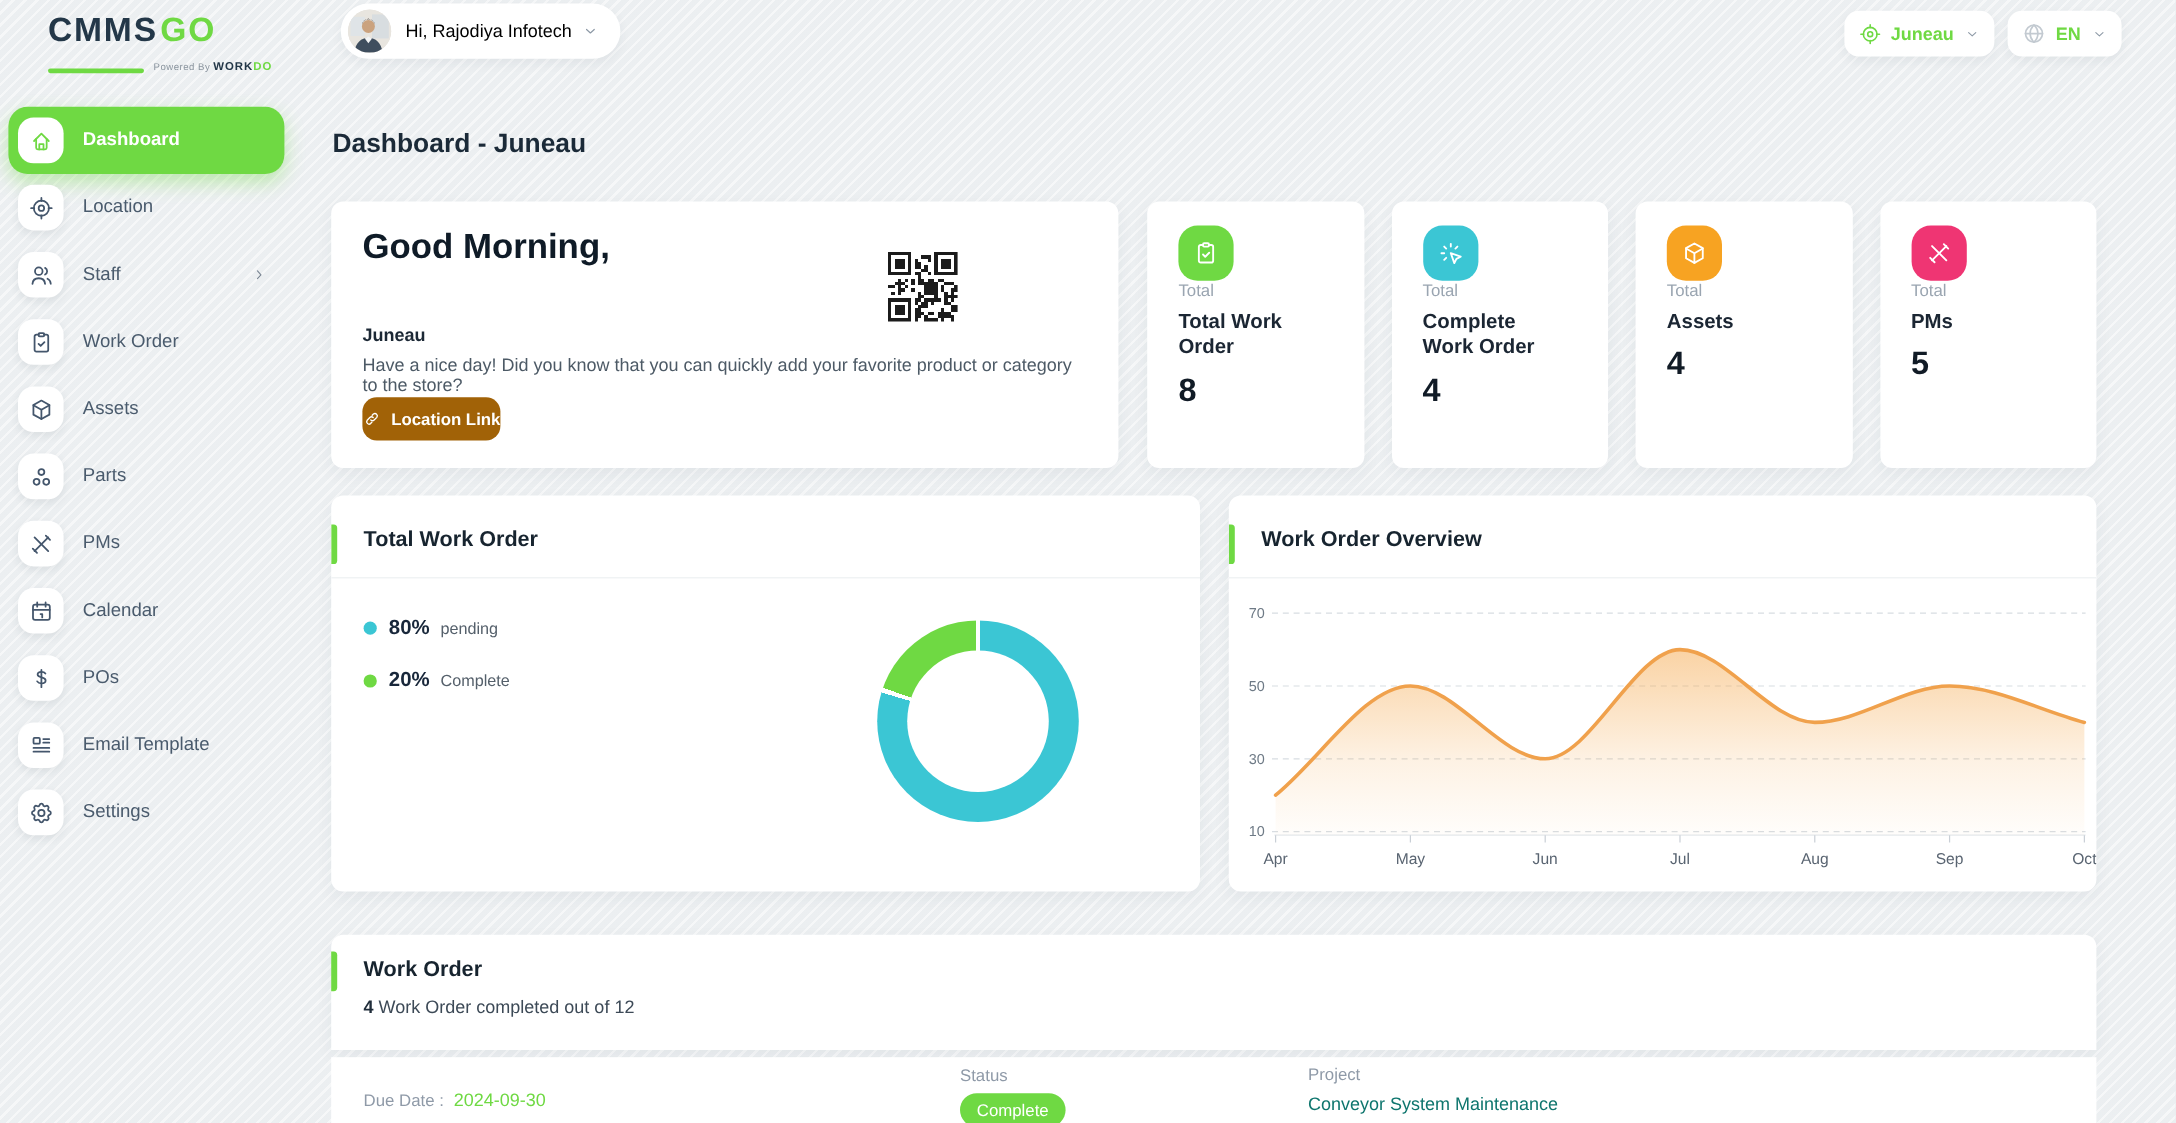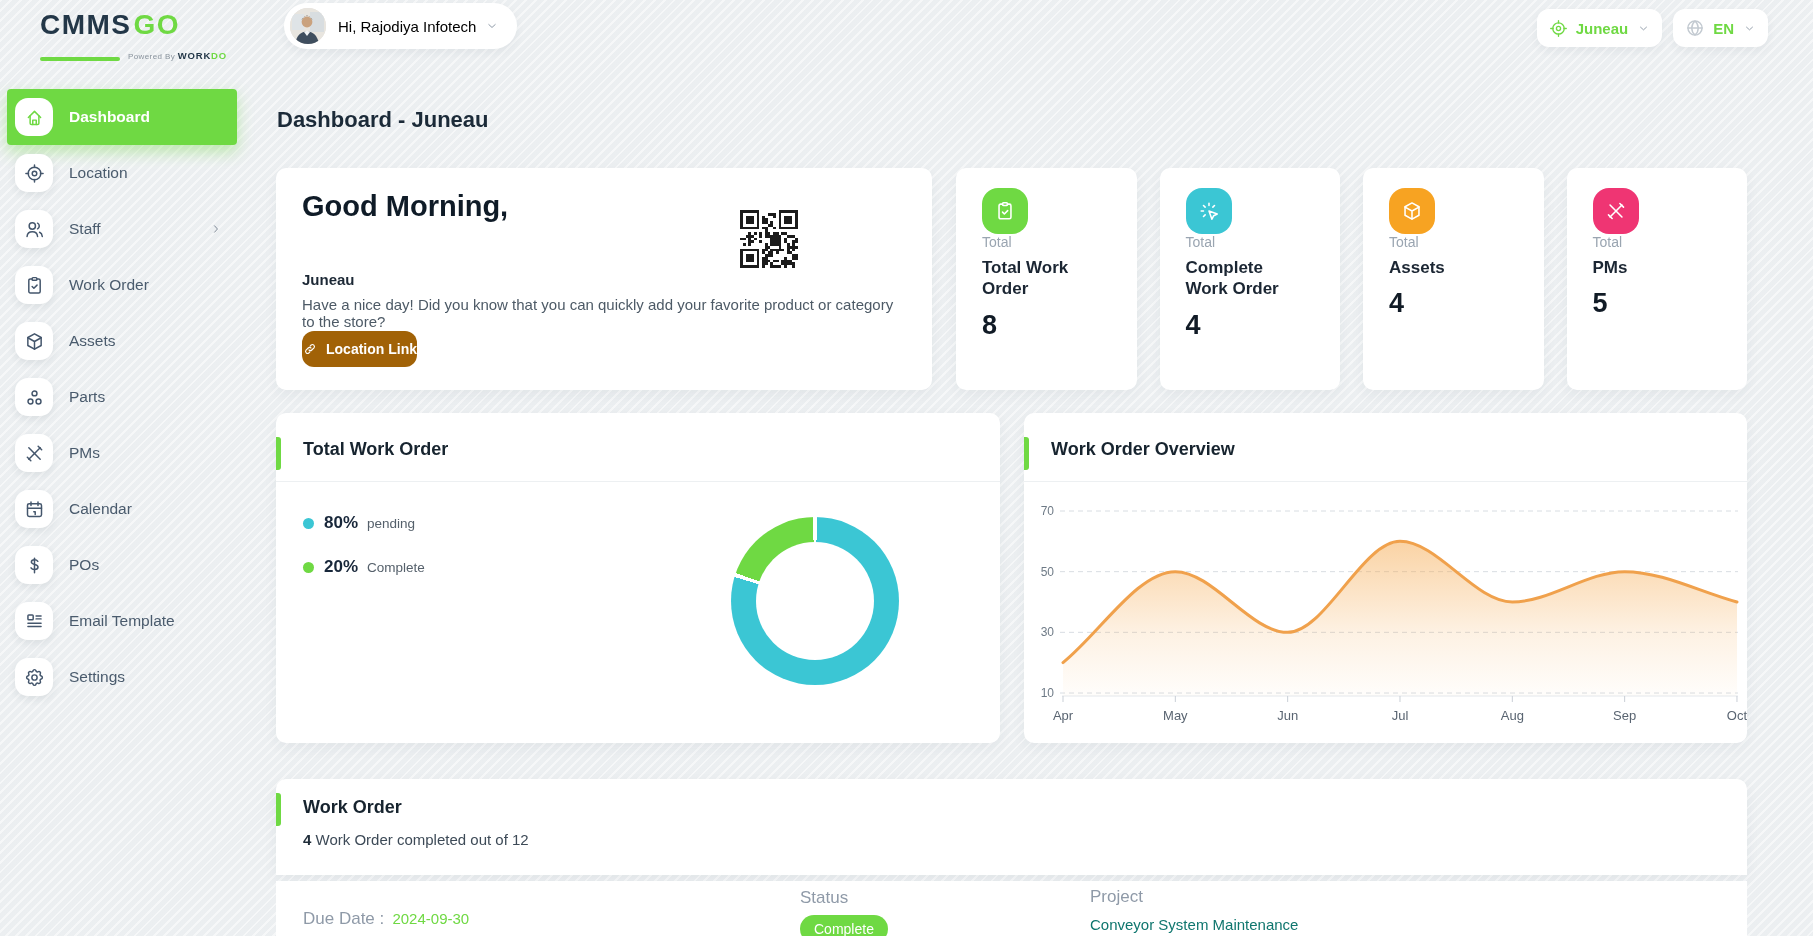--- a/index.html
+++ b/index.html
@@ -31,21 +31,21 @@
   .header-right{position:absolute;right:45px;top:9px;display:flex;gap:11px}
   .pill{display:flex;align-items:center;height:38px;background:#fff;border:none;border-radius:12px;
      padding:0 12px;cursor:pointer;box-shadow:0 4px 10px rgba(35,54,72,.06);font-family:inherit}
   .pill .p-label{font-size:15px;font-weight:600;color:#6fd943;margin-left:8px}
   .pill .t-green{color:#6fd943}
   .pill .t-gray{color:#c3cad1}
 
   
   .sidebar{position:absolute;left:0;top:89px;width:237px}
   .nav-item{position:relative;display:flex;align-items:center;height:56px;width:222px;margin-left:7px;
-     border-radius:4px;padding-left:8px;cursor:pointer}
+     border-radius:16px;padding-left:8px;cursor:pointer}
   .nav-ic{width:38px;height:38px;border-radius:13px;background:#fff;box-shadow:0 3px 8px rgba(35,54,72,.09);
      display:flex;align-items:center;justify-content:center;color:#44566c;flex:none}
   .nav-label{margin-left:16px;font-size:15.5px;color:#4a5b6d;font-weight:500}
   .nav-item.active{background:#6fd943;box-shadow:0 7px 16px rgba(111,217,67,.38)}
   .nav-item.active .nav-ic{color:#6fd943;box-shadow:none}
   .nav-item.active .nav-label{color:#fff;font-weight:700}
   .nav-chev{position:absolute;right:14px;color:#7b8794}
 
   
   .main{position:absolute;left:276px;top:80px;width:1471px;height:856px}
@@ -90,21 +90,21 @@
   .ax-y{font-size:12px;fill:#6e7a86;font-family:"Liberation Sans",sans-serif}
   .ax-x{font-size:13px;fill:#596471;font-family:"Liberation Sans",sans-serif}
 
   .row3{position:absolute;left:0;top:699px;width:1471px}
   .wo-top{position:relative;height:96px;background:#fff;border-radius:10px 10px 0 0;box-shadow:0 5px 14px rgba(35,54,72,.05)}
   .wo-top .accent-bar{top:14px}
   .wo-title{position:absolute;left:27px;top:18px;font-size:18px;font-weight:700;color:#17242f}
   .wo-summary{position:absolute;left:27px;top:52px;font-size:15px;color:#3d4a57}
   .wo-summary b{font-weight:700;color:#202d3a}
   .wo-bottom{position:relative;margin-top:6px;height:160px;background:#fff}
-  .field-label{font-size:17px;color:#8f9aa8}
+  .field-label{font-size:14px;color:#8f9aa8}
   .due{position:absolute;left:27px;top:28px;font-size:15px}
   .due .field-label{margin-right:4px}
   .due-val{color:#6fd943}
   .status-col{position:absolute;left:524px;top:7px}
   .badge{display:inline-block;margin-top:7px;background:#6fd943;color:#fff;font-size:14px;
      border-radius:14px;padding:6px 14px}
   .project-col{position:absolute;left:814px;top:6px}
   .project-val{margin-top:9px;font-size:15px;color:#0f766e}
 </style>
 </head>

